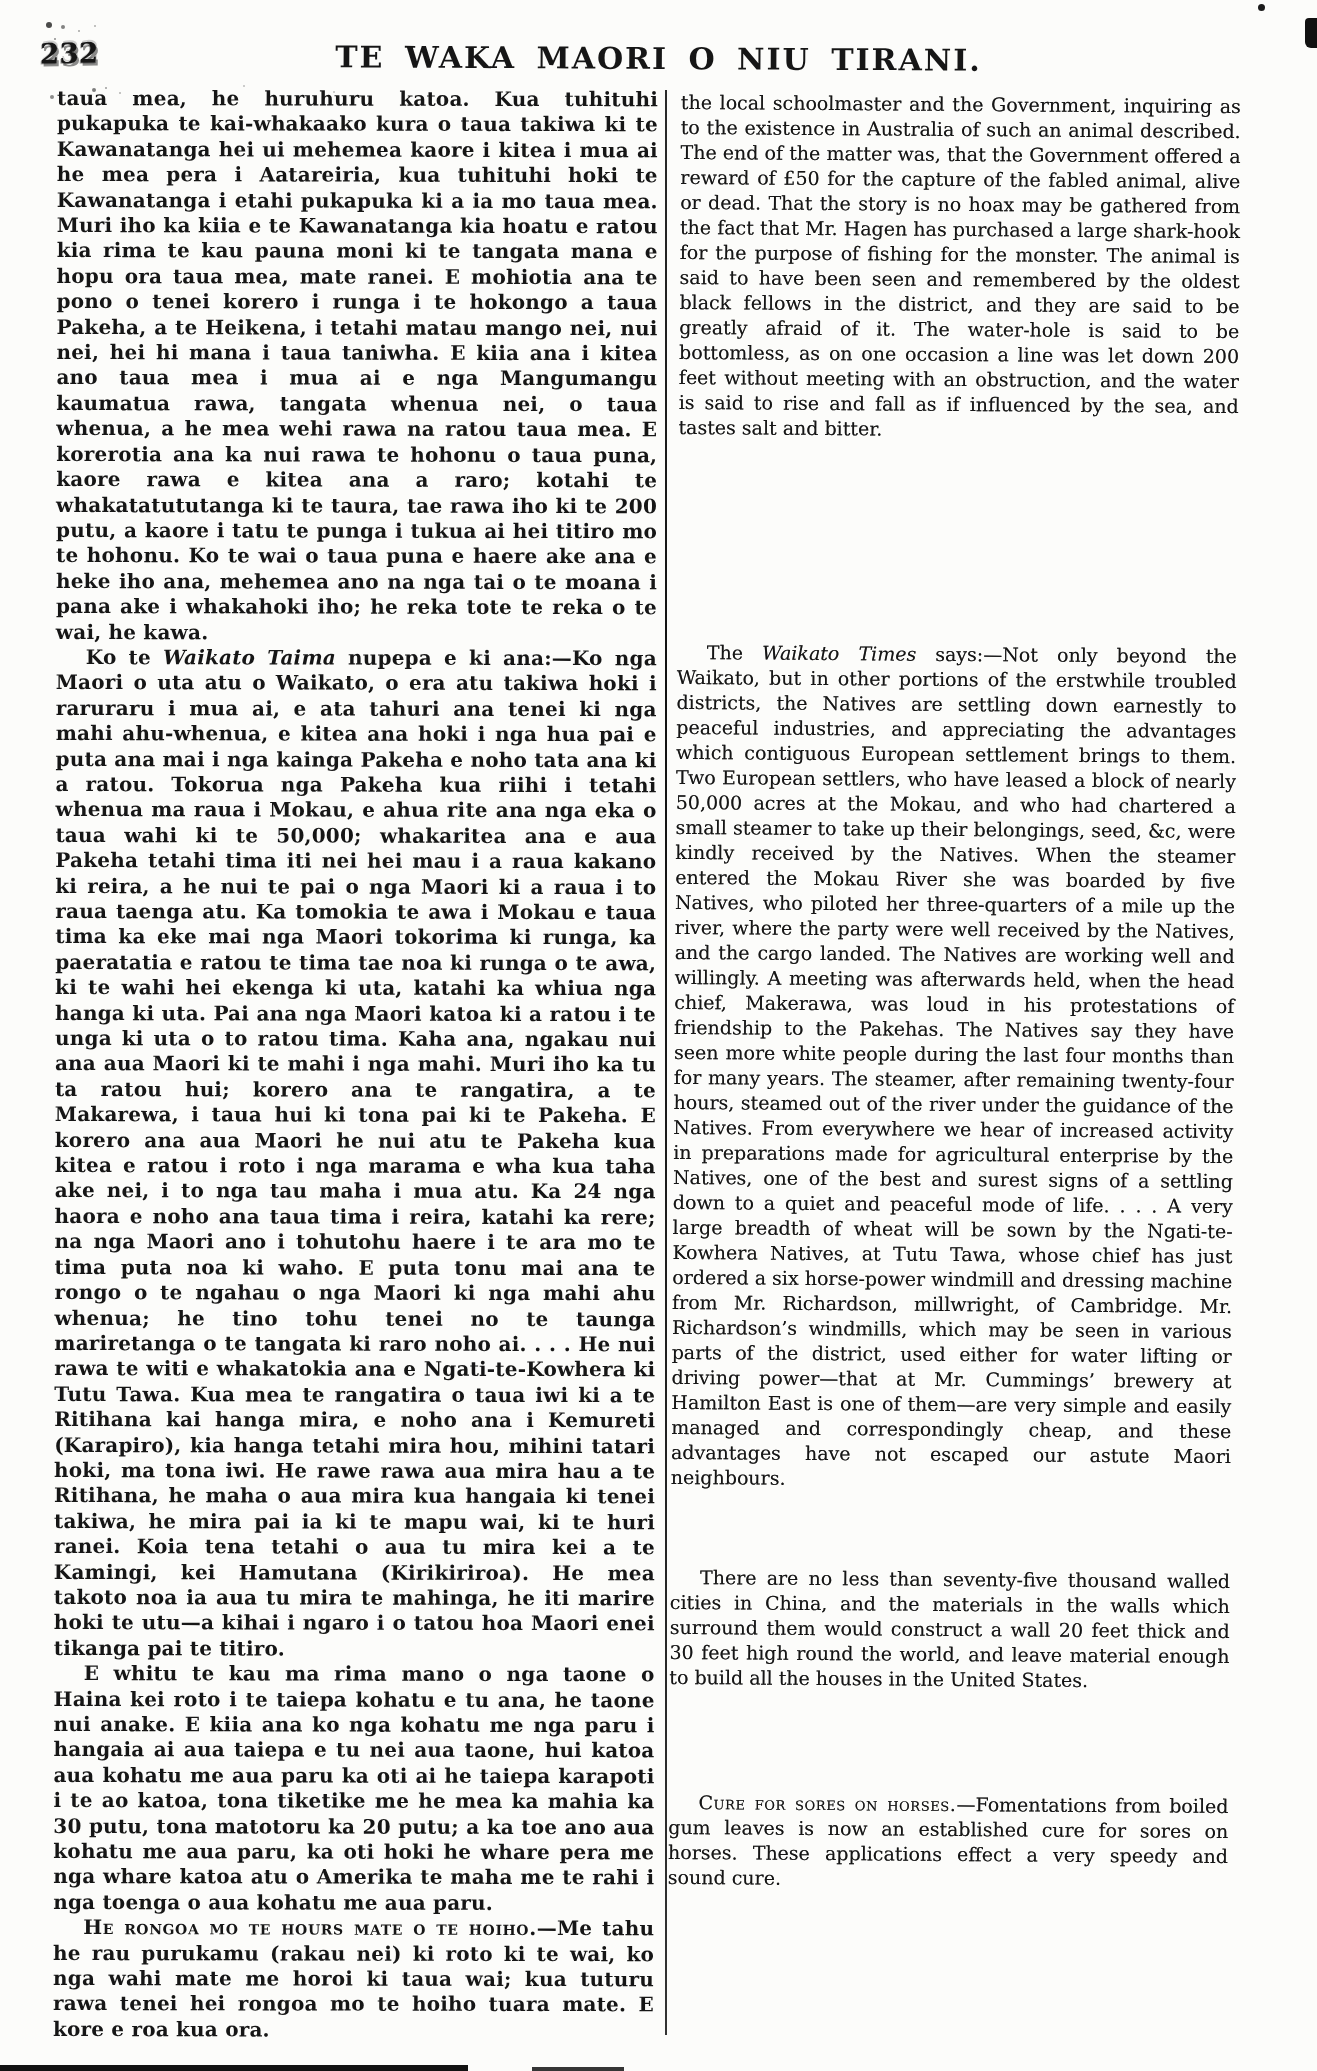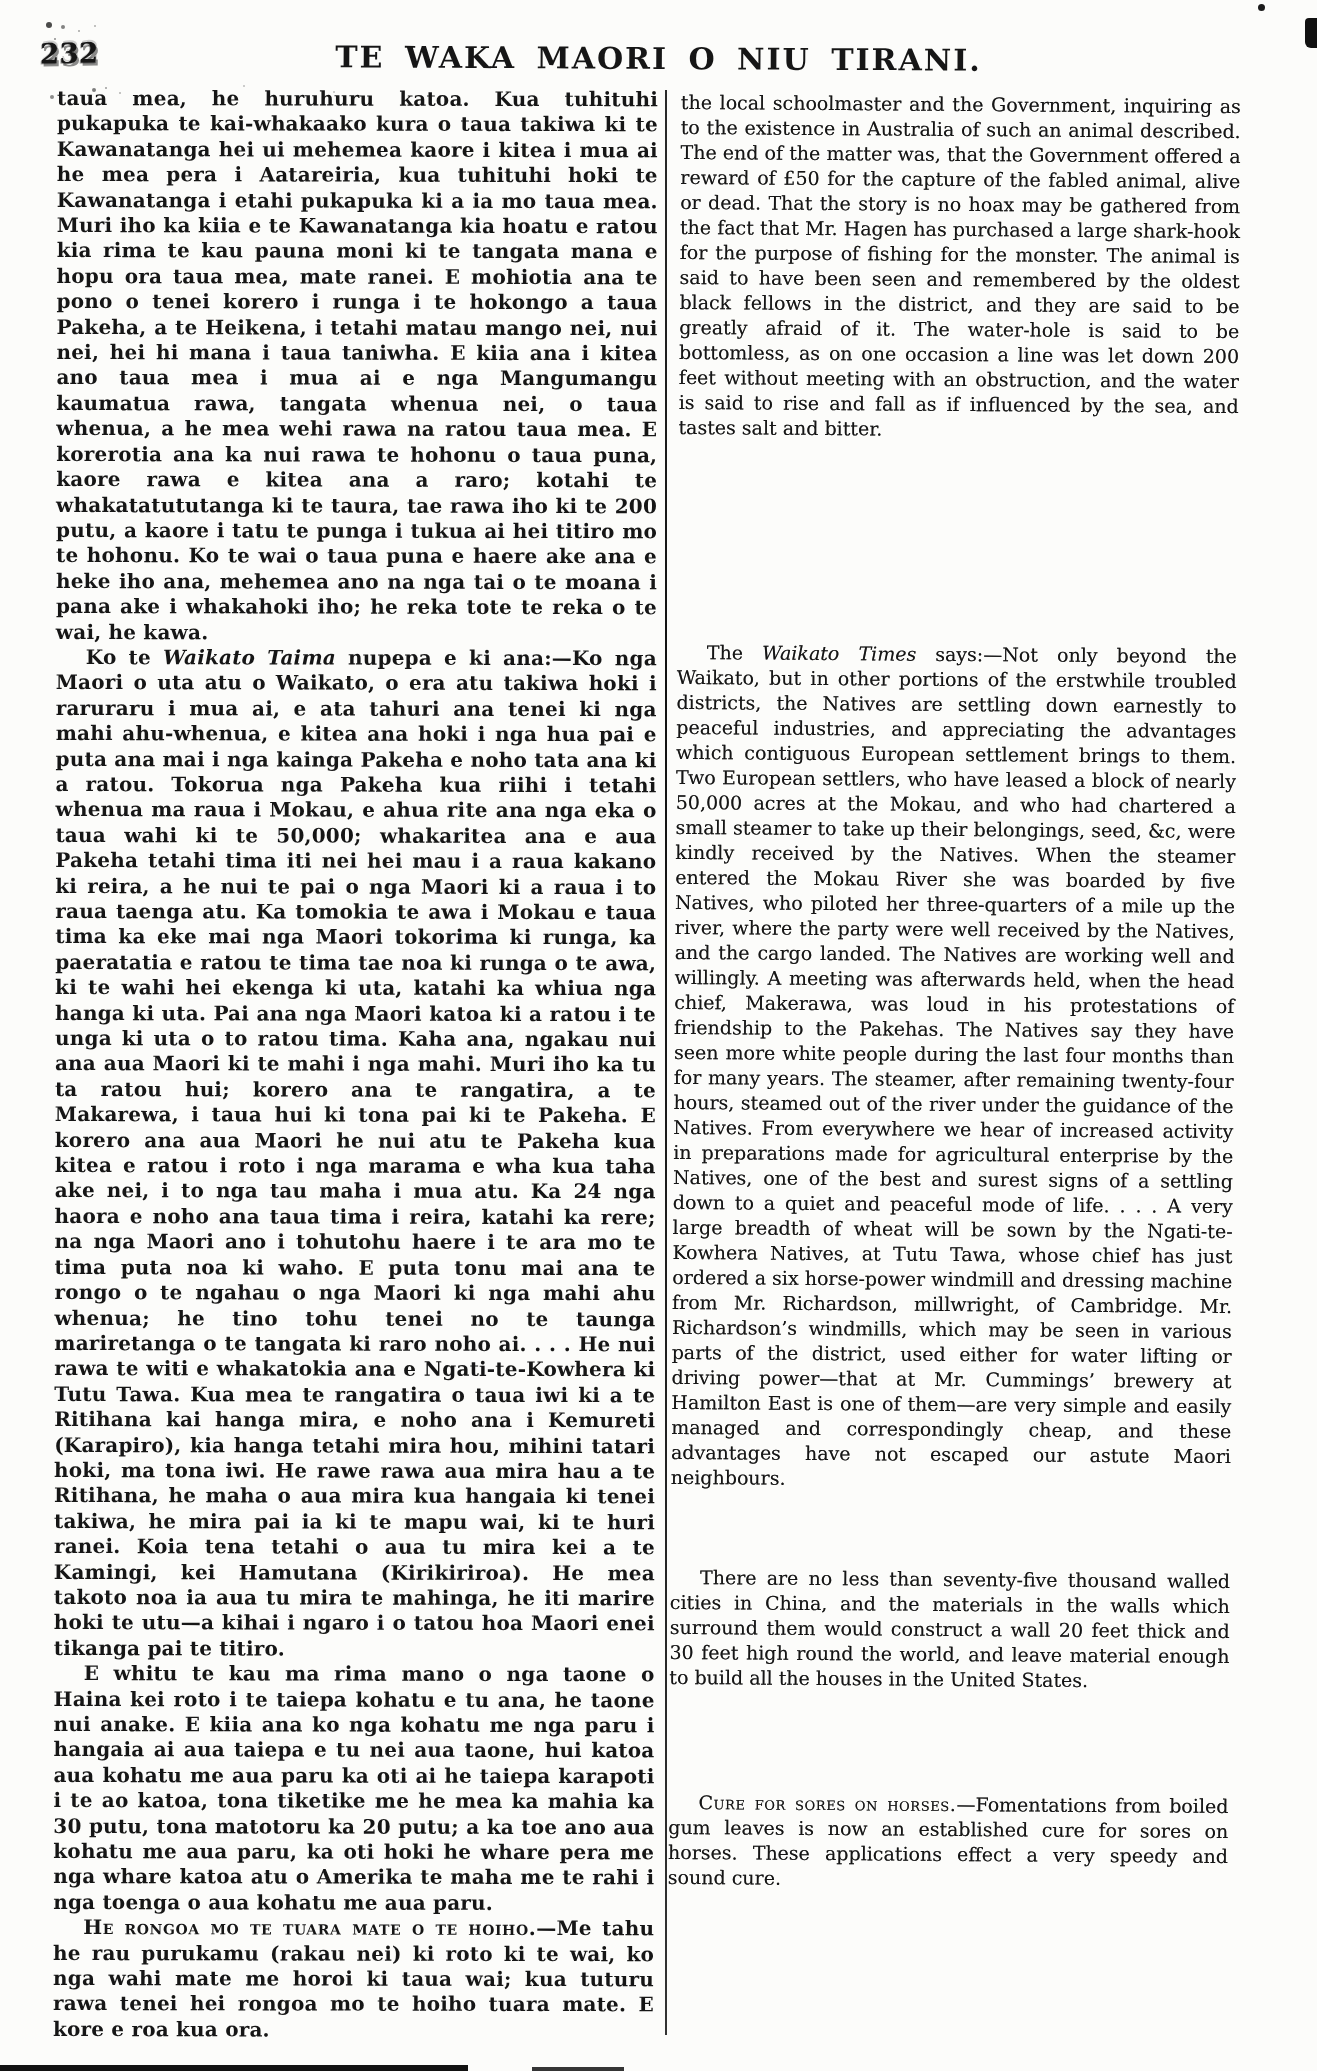--- a/index.html
+++ b/index.html
@@ -95,21 +95,21 @@
 
   <div class="pagenum">232</div>
   <h1 class="masthead">TE WAKA MAORI O NIU TIRANI.</h1>
 
   <div class="colrule"></div>
 
   <section class="col col-left">
     <p>taua mea, he huruhuru katoa. Kua tuhituhi pukapuka te kai-whakaako kura o taua takiwa ki te Kawanatanga hei ui mehemea kaore i kitea i mua ai he mea pera i Aatareiria, kua tuhituhi hoki te Kawanatanga i etahi pukapuka ki a ia mo taua mea. Muri iho ka kiia e te Kawanatanga kia hoatu e ratou kia rima te kau pauna moni ki te tangata mana e hopu ora taua mea, mate ranei. E mohiotia ana te pono o tenei korero i runga i te hokongo a taua Pakeha, a te Heikena, i tetahi matau mango nei, nui nei, hei hi mana i taua taniwha. E kiia ana i kitea ano taua mea i mua ai e nga Mangumangu kaumatua rawa, tangata whenua nei, o taua whenua, a he mea wehi rawa na ratou taua mea. E korerotia ana ka nui rawa te hohonu o taua puna, kaore rawa e kitea ana a raro; kotahi te whakatatututanga ki te taura, tae rawa iho ki te 200 putu, a kaore i tatu te punga i tukua ai hei titiro mo te hohonu. Ko te wai o taua puna e haere ake ana e heke iho ana, mehemea ano na nga tai o te moana i pana ake i whakahoki iho; he reka tote te reka o te wai, he kawa.</p>
     <p class="indent"><span>Ko te </span><span class="ital">Waikato Taima</span><span> nupepa e ki ana:—Ko nga Maori o uta atu o Waikato, o era atu takiwa hoki i raruraru i mua ai, e ata tahuri ana tenei ki nga mahi ahu-whenua, e kitea ana hoki i nga hua pai e puta ana mai i nga kainga Pakeha e noho tata ana ki a ratou. Tokorua nga Pakeha kua riihi i tetahi whenua ma raua i Mokau, e ahua rite ana nga eka o taua wahi ki te 50,000; whakaritea ana e aua Pakeha tetahi tima iti nei hei mau i a raua kakano ki reira, a he nui te pai o nga Maori ki a raua i to raua taenga atu. Ka tomokia te awa i Mokau e taua tima ka eke mai nga Maori tokorima ki runga, ka paeratatia e ratou te tima tae noa ki runga o te awa, ki te wahi hei ekenga ki uta, katahi ka whiua nga hanga ki uta. Pai ana nga Maori katoa ki a ratou i te unga ki uta o to ratou tima. Kaha ana, ngakau nui ana aua Maori ki te mahi i nga mahi. Muri iho ka tu ta ratou hui; korero ana te rangatira, a te Makarewa, i taua hui ki tona pai ki te Pakeha. E korero ana aua Maori he nui atu te Pakeha kua kitea e ratou i roto i nga marama e wha kua taha ake nei, i to nga tau maha i mua atu. Ka 24 nga haora e noho ana taua tima i reira, katahi ka rere; na nga Maori ano i tohutohu haere i te ara mo te tima puta noa ki waho. E puta tonu mai ana te rongo o te ngahau o nga Maori ki nga mahi ahu whenua; he tino tohu tenei no te taunga mariretanga o te tangata ki raro noho ai. . . . He nui rawa te witi e whakatokia ana e Ngati-te-Kowhera ki Tutu Tawa. Kua mea te rangatira o taua iwi ki a te Ritihana kai hanga mira, e noho ana i Kemureti (Karapiro), kia hanga tetahi mira hou, mihini tatari hoki, ma tona iwi. He rawe rawa aua mira hau a te Ritihana, he maha o aua mira kua hangaia ki tenei takiwa, he mira pai ia ki te mapu wai, ki te huri ranei. Koia tena tetahi o aua tu mira kei a te Kamingi, kei Hamutana (Kirikiriroa). He mea takoto noa ia aua tu mira te mahinga, he iti marire hoki te utu—a kihai i ngaro i o tatou hoa Maori enei tikanga pai te titiro.</span></p>
     <p class="indent">E whitu te kau ma rima mano o nga taone o Haina kei roto i te taiepa kohatu e tu ana, he taone nui anake. E kiia ana ko nga kohatu me nga paru i hangaia ai aua taiepa e tu nei aua taone, hui katoa aua kohatu me aua paru ka oti ai he taiepa karapoti i te ao katoa, tona tiketike me he mea ka mahia ka 30 putu, tona matotoru ka 20 putu; a ka toe ano aua kohatu me aua paru, ka oti hoki he whare pera me nga whare katoa atu o Amerika te maha me te rahi i nga toenga o aua kohatu me aua paru.</p>
-    <p class="indent"><span class="smallcaps">He rongoa mo te tuara mate o te hoiho.</span><span>—Me tahu he rau purukamu (rakau nei) ki roto ki te wai, ko nga wahi mate me horoi ki taua wai; kua tuturu rawa tenei hei rongoa mo te hoiho tuara mate. E kore e roa kua ora.</span></p>
+    <p class="indent"><span class="smallcaps">He rongoa mo te hours mate o te hoiho.</span><span>—Me tahu he rau purukamu (rakau nei) ki roto ki te wai, ko nga wahi mate me horoi ki taua wai; kua tuturu rawa tenei hei rongoa mo te hoiho tuara mate. E kore e roa kua ora.</span></p>
   </section>
 
   <section class="col col-right">
     <p>the local schoolmaster and the Government, inquiring as to the existence in Australia of such an animal described. The end of the matter was, that the Government offered a reward of £50 for the capture of the fabled animal, alive or dead. That the story is no hoax may be gathered from the fact that Mr. Hagen has purchased a large shark-hook for the purpose of fishing for the monster. The animal is said to have been seen and remembered by the oldest black fellows in the district, and they are said to be greatly afraid of it. The water-hole is said to be bottomless, as on one occasion a line was let down 200 feet without meeting with an obstruction, and the water is said to rise and fall as if influenced by the sea, and tastes salt and bitter.</p>
     <p class="indent gap-a"><span>The </span><span class="ital">Waikato Times</span><span> says:—Not only beyond the Waikato, but in other portions of the erstwhile troubled districts, the Natives are settling down earnestly to peaceful industries, and appreciating the advantages which contiguous European settlement brings to them. Two European settlers, who have leased a block of nearly 50,000 acres at the Mokau, and who had chartered a small steamer to take up their belongings, seed, &amp;c, were kindly received by the Natives. When the steamer entered the Mokau River she was boarded by five Natives, who piloted her three-quarters of a mile up the river, where the party were well received by the Natives, and the cargo landed. The Natives are working well and willingly. A meeting was afterwards held, when the head chief, Makerawa, was loud in his protestations of friendship to the Pakehas. The Natives say they have seen more white people during the last four months than for many years. The steamer, after remaining twenty-four hours, steamed out of the river under the guidance of the Natives. From everywhere we hear of increased activity in preparations made for agricultural enterprise by the Natives, one of the best and surest signs of a settling down to a quiet and peaceful mode of life. . . . A very large breadth of wheat will be sown by the Ngati-te-Kowhera Natives, at Tutu Tawa, whose chief has just ordered a six horse-power windmill and dressing machine from Mr. Richardson, millwright, of Cambridge. Mr. Richardson’s windmills, which may be seen in various parts of the district, used either for water lifting or driving power—that at Mr. Cummings’ brewery at Hamilton East is one of them—are very simple and easily managed and correspondingly cheap, and these advantages have not escaped our astute Maori neighbours.</span></p>
     <p class="indent gap-b">There are no less than seventy-five thousand walled cities in China, and the materials in the walls which surround them would construct a wall 20 feet thick and 30 feet high round the world, and leave material enough to build all the houses in the United States.</p>
     <p class="indent gap-c"><span class="smallcaps">Cure for sores on horses.</span><span>—Fomentations from boiled gum leaves is now an established cure for sores on horses. These applications effect a very speedy and sound cure.</span></p>
   </section>
 
 </div>

